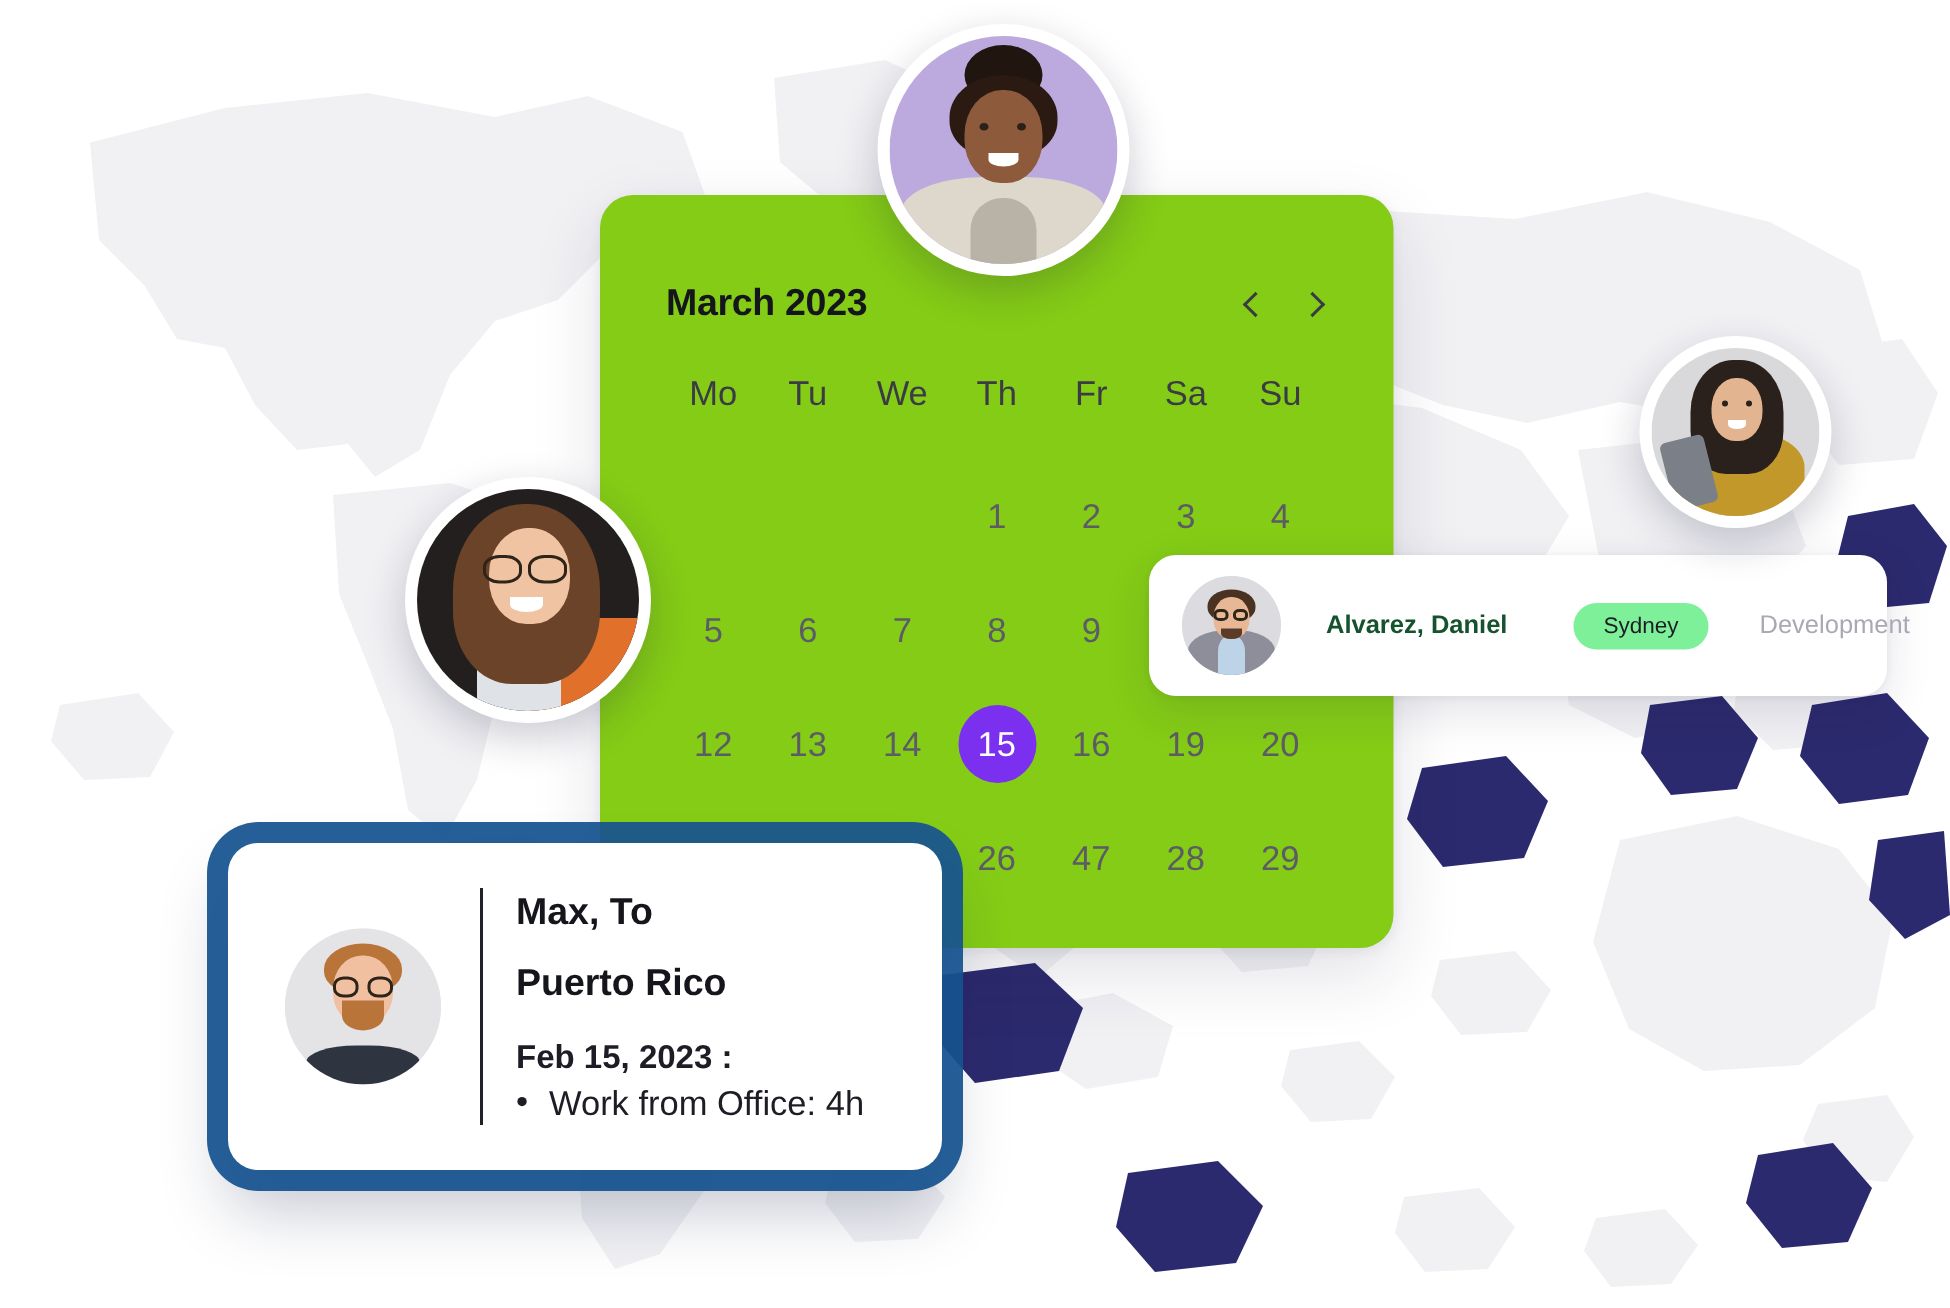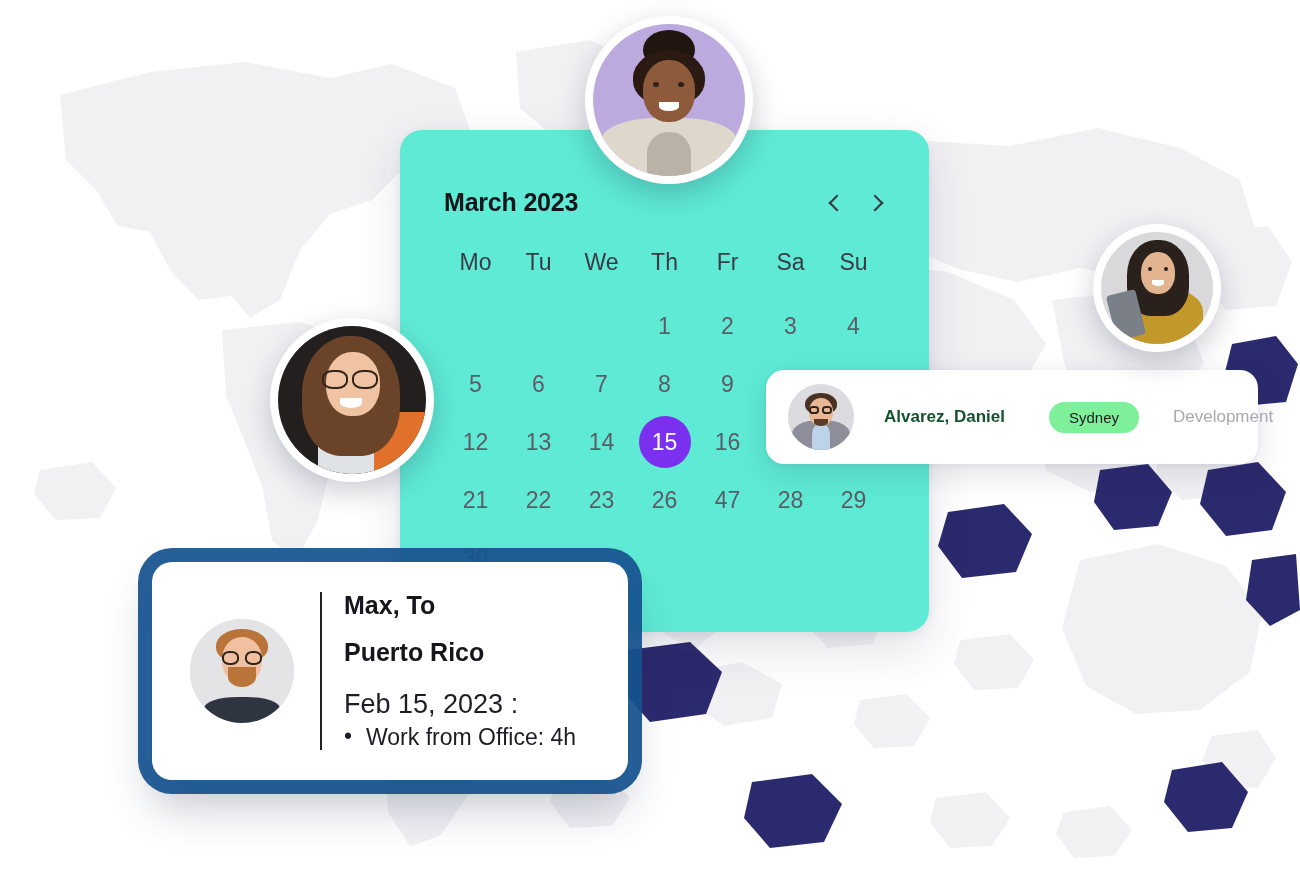--- a/index.html
+++ b/index.html
@@ -39,39 +39,39 @@
   .ph .bun { position: absolute; border-radius: 50%; }
 
   
   #avatar-top     { left: 585px; top: 16px;  width: 168px; height: 168px; }
   #avatar-left    { left: 270px; top: 318px; width: 164px; height: 164px; }
   #avatar-right   { left: 1093px;top: 224px; width: 128px; height: 128px; }
 
   
   #calendar-card {
     position: absolute; left: 400px; top: 130px; width: 529px; height: 502px;
-    background: #5eead4; border-radius: 22px;
+    background: #84cc16; border-radius: 22px;
     box-shadow: 0 18px 46px rgba(30,30,70,.13), 0 2px 8px rgba(30,30,70,.07);
     padding: 58px 44px 0 44px;
   }
   .cal-head { display: flex; align-items: center; justify-content: space-between; margin-bottom: 26px; }
   .cal-title { font-size: 25px; font-weight: 700; color: #15151c; letter-spacing: -.2px; }
   .cal-nav { display: flex; gap: 16px; align-items: center; }
   .cal-nav button {
     background: none; border: none; cursor: pointer;
     width: 22px; height: 26px; padding: 0; position: relative;
   }
   .cal-nav button::before {
     content: ""; position: absolute; left: 6px; top: 7px;
     width: 10px; height: 10px; border-top: 2px solid #3a3a44; border-right: 2px solid #3a3a44;
   }
   .cal-nav .prev::before { transform: rotate(-135deg); }
   .cal-nav .next::before { transform: rotate(45deg); }
 
-  .cal-grid { display: grid; grid-template-columns: repeat(7, 1fr); row-gap: 6px; }
+  .cal-grid { display: grid; grid-template-columns: repeat(7, 1fr); row-gap: 24px; }
   .dow {
     text-align: center; font-size: 23px; color: #3b3b45; font-weight: 400;
     padding: 6px 0 18px 0;
   }
   .day {
     height: 52px; display: flex; align-items: center; justify-content: center;
     font-size: 23px; color: #5c5c66; font-weight: 400;
   }
   .day.empty { color: transparent; }
   .day span.pill {
@@ -113,21 +113,21 @@
     display: flex; align-items: center; padding: 0 24px;
   }
   #detail-card .d-avatar {
     width: 104px; height: 104px; border-radius: 50%; overflow: hidden;
     position: relative; background: #e6e6e9; flex: 0 0 104px; margin-left: 14px;
   }
   #detail-card .d-divider { width: 2px; height: 158px; background: #21212a; margin: 0 22px 0 26px; flex: 0 0 2px; }
   #detail-card .d-body { flex: 1; }
   .d-name  { font-size: 25px; font-weight: 700; color: #15151c; margin-bottom: 18px; white-space: nowrap; }
   .d-loc   { font-size: 25px; font-weight: 700; color: #15151c; margin-bottom: 22px; }
-  .d-date  { font-size: 27px; color: #1d1d26; font-weight: 400; }
+  .d-date  { font-size: 22px; color: #1d1d26; font-weight: 700; }
   .d-list  { list-style: none; margin-top: 4px; }
   .d-list li { font-size: 23px; color: #1d1d26; padding-left: 22px; position: relative; }
   .d-list li::before { content: "\2022"; position: absolute; left: 0; top: -1px; }
 
   .z-above { z-index: 40; }
 </style>
 </head>
 <body>
 
 <div class="stage">

